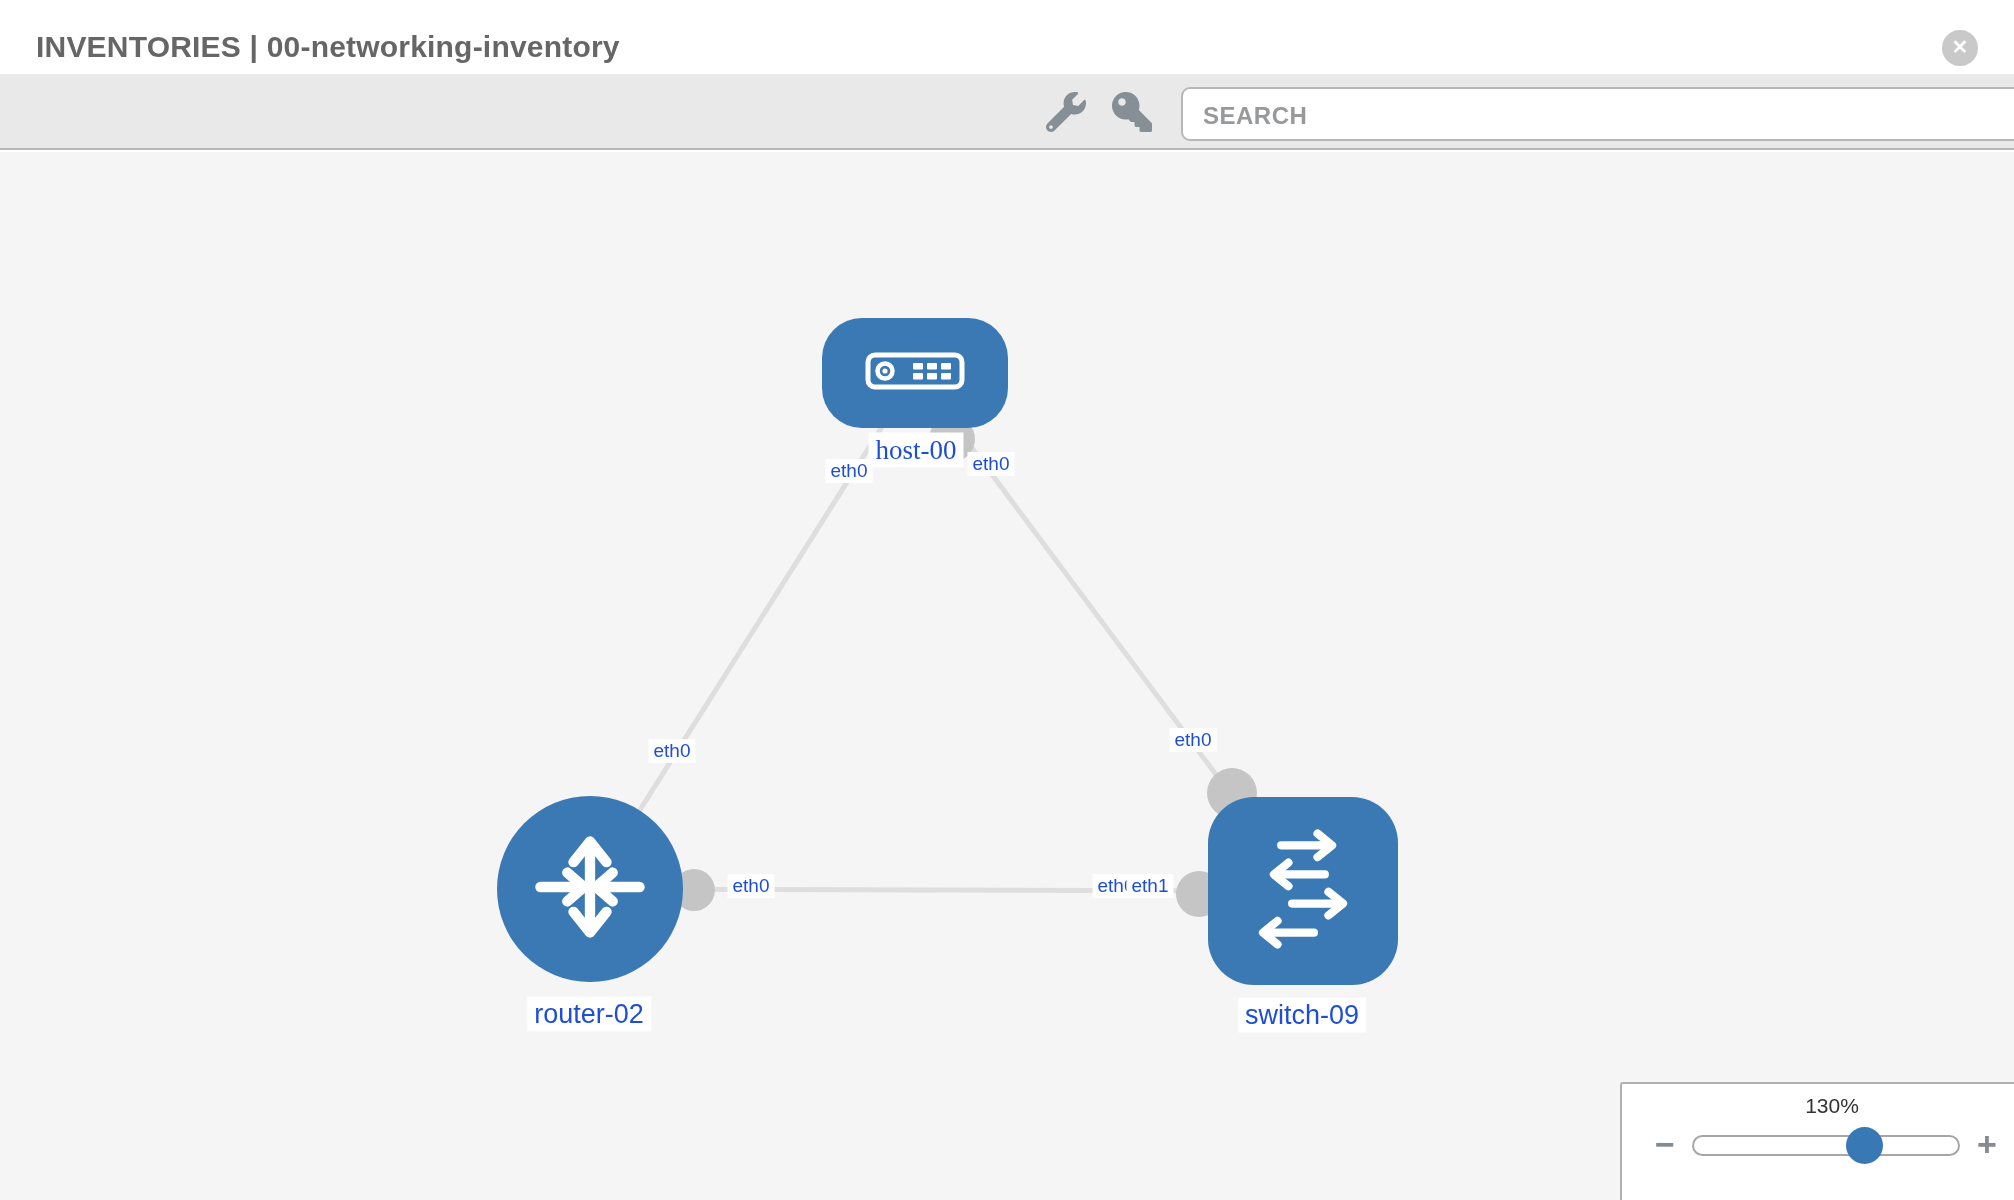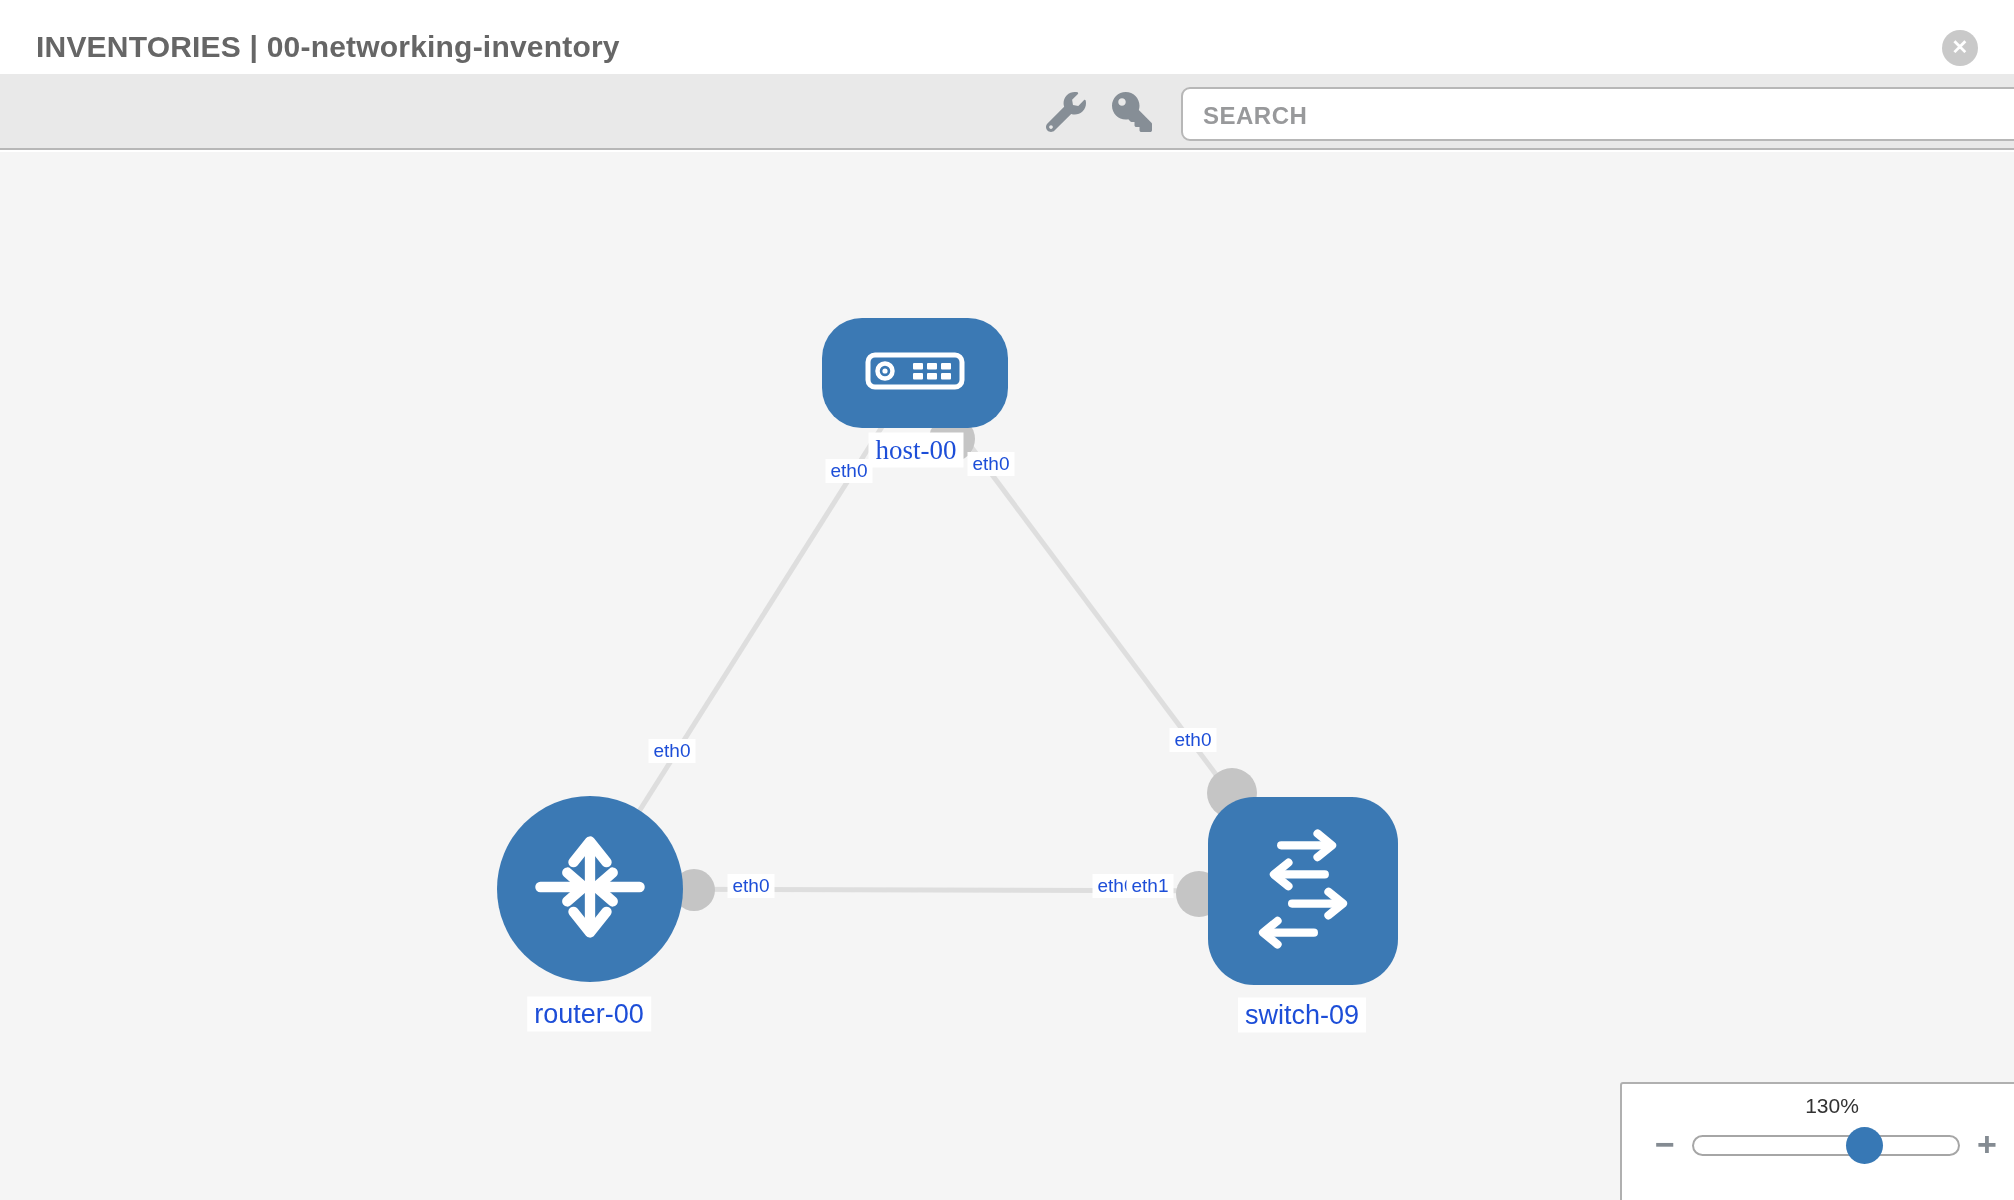--- a/index.html
+++ b/index.html
@@ -130,21 +130,21 @@
             <path d="M50 41 L34 54 L50 67"></path>
           <line x1="54" y1="86" x2="106" y2="86"></line>
             <path d="M94 73 L110 86 L94 99"></path>
           <line x1="78" y1="118" x2="26" y2="118"></line>
             <path d="M38 105 L22 118 L38 131"></path>
         </svg>
       </span>
     </div>
 
     <span class="glabel name" style="left:916px; top:298px;font-family:Liberation Serif, serif;">host-00</span>
-    <span class="glabel name" style="left:589px; top:862px;">router-00</span>
+    <span class="glabel name" style="left:589px; top:862px;">router-02</span>
     <span class="glabel name" style="left:1302px; top:863px;">switch-09</span>
 
     <span class="glabel iface" style="left:849px; top:319px;">eth0</span>
     <span class="glabel iface" style="left:991px; top:312px;">eth0</span>
     <span class="glabel iface" style="left:672px; top:599px;">eth0</span>
     <span class="glabel iface" style="left:751px; top:734px;">eth0</span>
     <span class="glabel iface" style="left:1116px; top:734px;">eth0</span>
     <span class="glabel iface" style="left:1141px; top:734px;margin-left:9px;">eth1</span>
     <span class="glabel iface" style="left:1193px; top:588px;">eth0</span>
 

